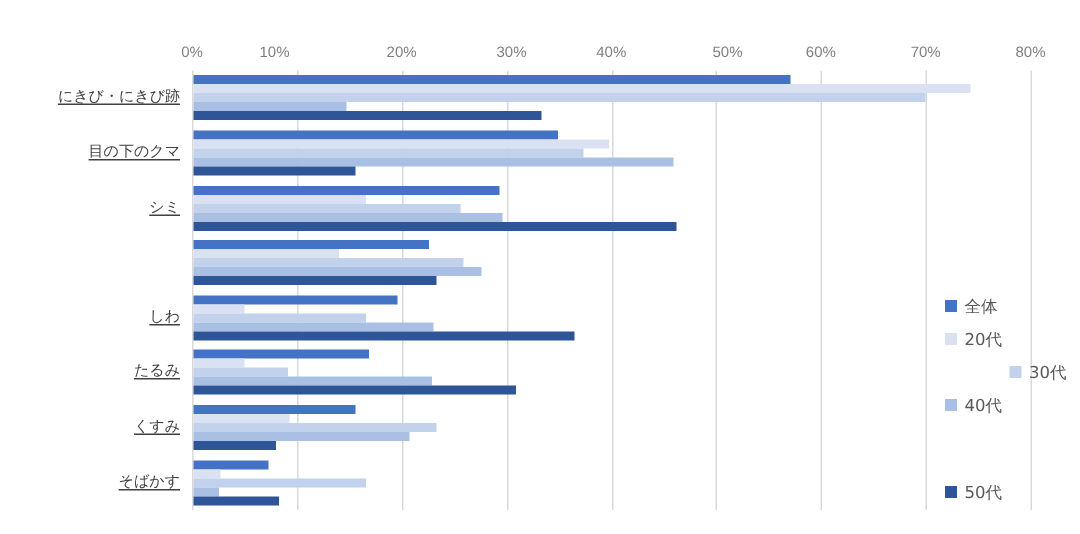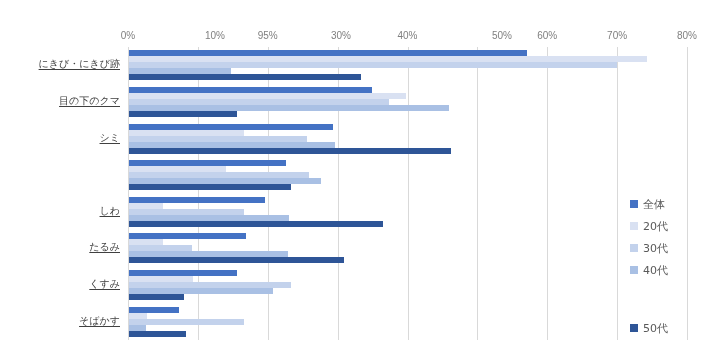--- a/index.html
+++ b/index.html
@@ -116,25 +116,25 @@
     font-family: "DejaVu Sans", "Liberation Sans", sans-serif;
   }
 </style>
 </head>
 <body>
 
 <div id="chart-root">
 
   <div id="x-axis-labels">
       <div class="x-tick-label" style="left: 128px;">0%</div>
-      <div class="x-tick-label" style="left: 215px;">10%</div>
-      <div class="x-tick-label" style="left: 267.75px;">95%</div>
+      <div class="x-tick-label" style="left: 183px;">10%</div>
+      <div class="x-tick-label" style="left: 267.75px;">20%</div>
       <div class="x-tick-label" style="left: 341px;">30%</div>
       <div class="x-tick-label" style="left: 407.5px;">40%</div>
-      <div class="x-tick-label" style="left: 502px;">50%</div>
+      <div class="x-tick-label" style="left: 485px;">50%</div>
       <div class="x-tick-label" style="left: 547.25px;">60%</div>
       <div class="x-tick-label" style="left: 617.125px;">70%</div>
       <div class="x-tick-label" style="left: 687px;">80%</div>
     </div>
 
   <div id="plot-area">
       <div class="gridline" style="left: 68.875px;"></div>
       <div class="gridline" style="left: 138.75px;"></div>
       <div class="gridline" style="left: 208.625px;"></div>
       <div class="gridline" style="left: 278.5px;"></div>
@@ -212,21 +212,21 @@
 
   <div id="legend">
       <div class="legend-item" style="top: 0px;">
         <span class="legend-swatch" style="background: rgb(68, 114, 196);"></span>
         <span class="legend-text">全体</span>
       </div>
       <div class="legend-item" style="top: 22px;">
         <span class="legend-swatch" style="background: rgb(217, 225, 242);"></span>
         <span class="legend-text">20代</span>
       </div>
-      <div class="legend-item" style="top: 44px;">
+      <div class="legend-item" style="top: 44px; margin-left: 43px;">
         <span class="legend-swatch" style="background: rgb(195, 210, 236);"></span>
         <span class="legend-text">30代</span>
       </div>
       <div class="legend-item" style="top: 66px;">
         <span class="legend-swatch" style="background: rgb(169, 192, 228);"></span>
         <span class="legend-text">40代</span>
       </div>
       <div class="legend-item" style="top: 93px; margin-top: 31px;">
         <span class="legend-swatch" style="background: rgb(46, 85, 151);"></span>
         <span class="legend-text">50代</span>

